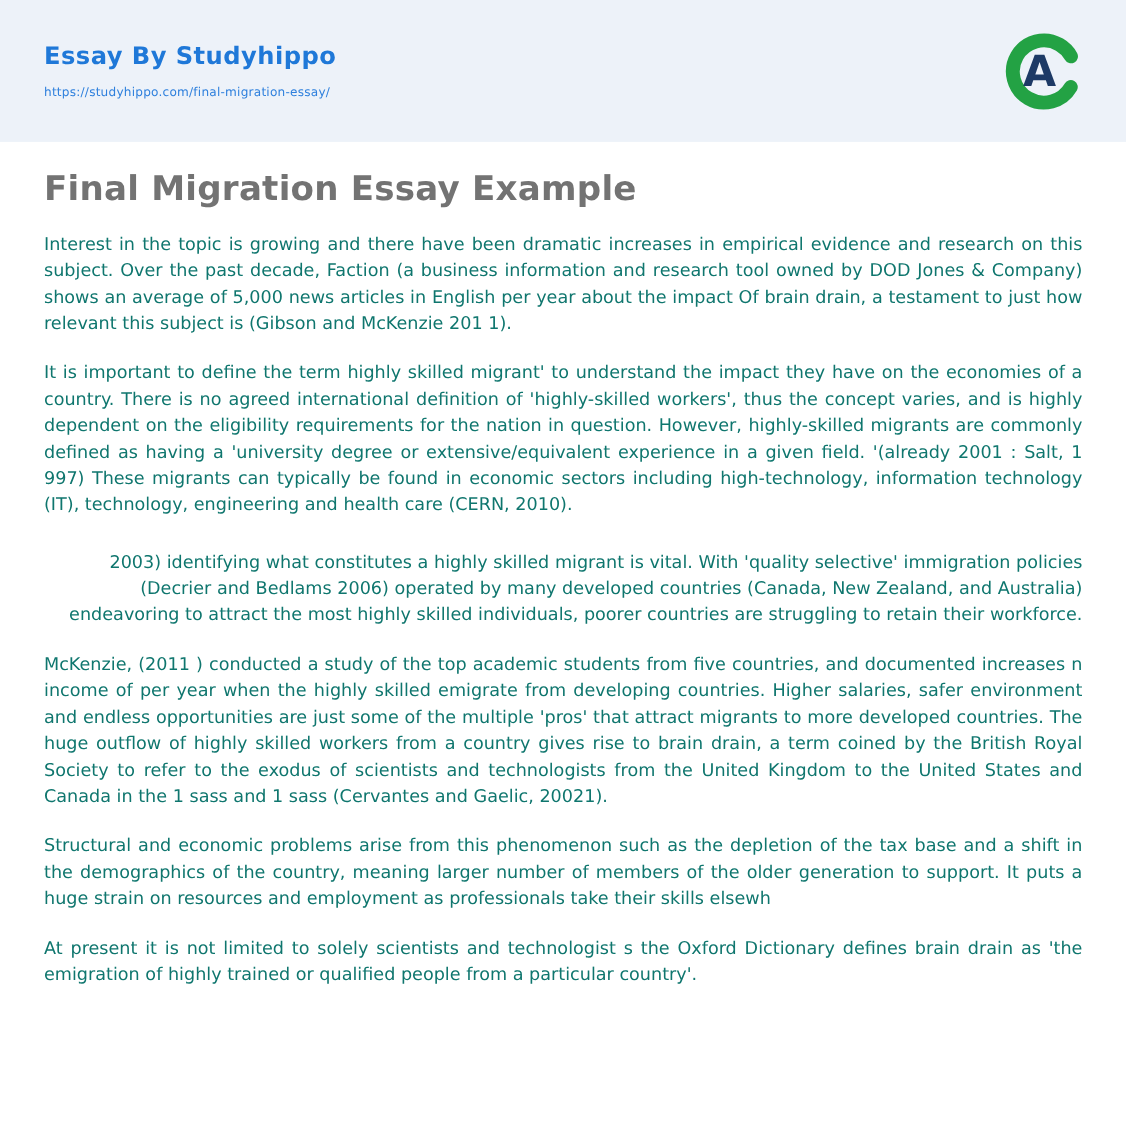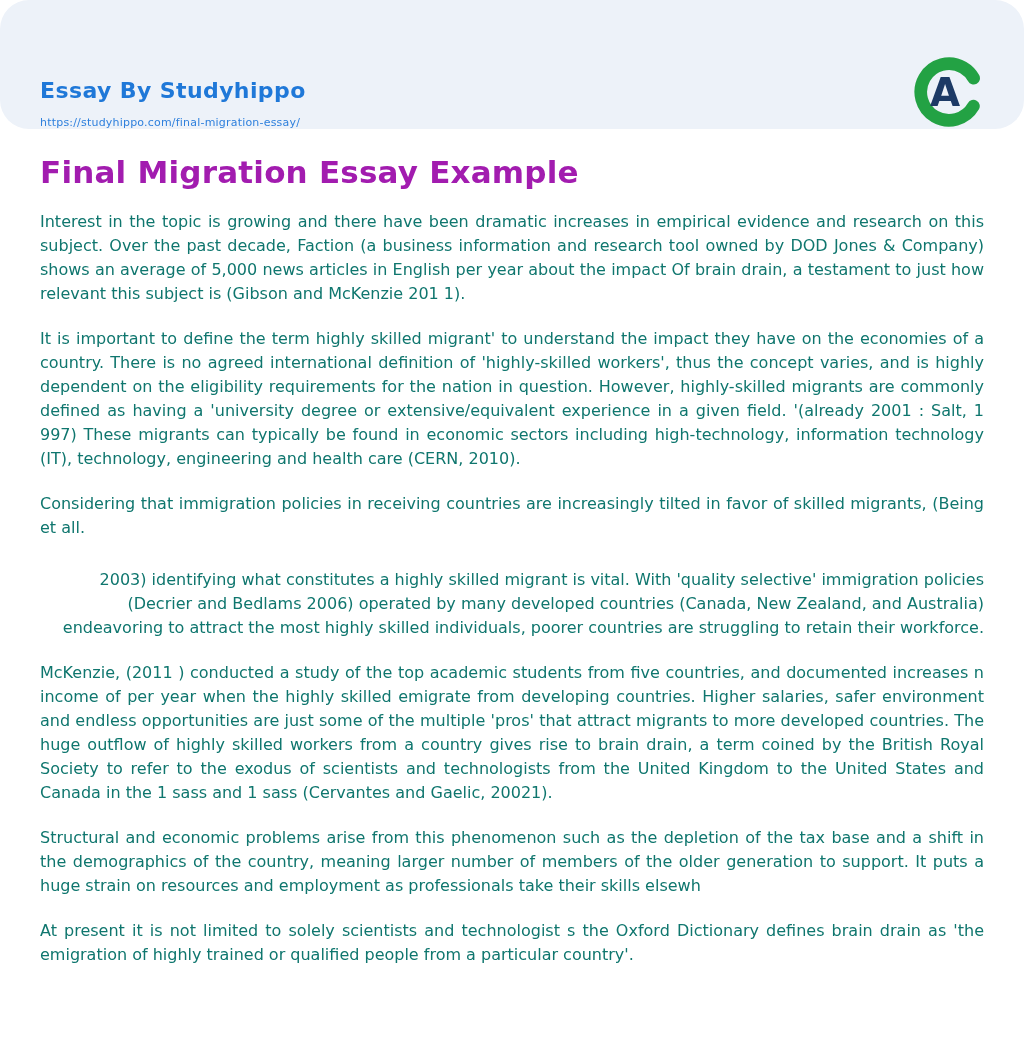--- a/index.html
+++ b/index.html
@@ -12,23 +12,22 @@
     width: 1024px;
     height: 1041px;
     background: #ffffff;
     overflow: hidden;
   }
   .page-header {
     background: #edf2f9;
     height: 129px;
     padding: 0 38px 0 40px;
     display: flex;
-    align-items: flex-end;
+    align-items: center;
     justify-content: space-between;
-    border-radius: 29px;
   }
   .header-text { display: flex; flex-direction: column; }
   .site-title {
     color: #1f78d8;
     font-size: 22px;
     font-weight: bold;
     letter-spacing: 0.4px;
     margin-bottom: 13px;
   }
   .source-url {
@@ -43,21 +42,21 @@
     height: 74px;
     display: flex;
     align-items: center;
     justify-content: center;
     cursor: pointer;
   }
   .main-content {
     padding: 21px 40px 0 40px;
   }
   .essay-title {
-    color: #a21caf;
+    color: #737373;
     font-size: 31px;
     font-weight: bold;
     letter-spacing: 0.2px;
     margin: 4px 0 20px 0;
   }
   .essay-paragraph {
     color: #0f766e;
     font-size: 16px;
     line-height: 24px;
     text-align: justify;
@@ -82,20 +81,19 @@
         <text x="34" y="52" text-anchor="middle" font-size="40" font-weight="bold" fill="#1d3a66">A</text>
       </svg>
     </div>
   </div>
 
   <div class="main-content">
     <h1 class="essay-title">Final Migration Essay Example</h1>
 
     <p class="essay-paragraph">Interest in the topic is growing and there have been dramatic increases in empirical evidence and research on this subject. Over the past decade, Faction (a business information and research tool owned by DOD Jones &amp; Company) shows an average of 5,000 news articles in English per year about the impact Of brain drain, a testament to just how relevant this subject is (Gibson and McKenzie 201 1).</p>
     <p class="essay-paragraph">It is important to define the term highly skilled migrant' to understand the impact they have on the economies of a country. There is no agreed international definition of 'highly-skilled workers', thus the concept varies, and is highly dependent on the eligibility requirements for the nation in question. However, highly-skilled migrants are commonly defined as having a 'university degree or extensive/equivalent experience in a given field. '(already 2001 : Salt, 1 997) These migrants can typically be found in economic sectors including high-technology, information technology (IT), technology, engineering and health care (CERN, 2010).</p>
-    <p class="essay-paragraph">Considering that immigration policies in receiving countries are increasingly tilted in favor of skilled migrants, (Being et all.</p>
     <p class="essay-paragraph ragged">2003) identifying what constitutes a highly skilled migrant is vital. With 'quality selective' immigration policies (Decrier and Bedlams 2006) operated by many developed countries (Canada, New Zealand, and Australia) endeavoring to attract the most highly skilled individuals, poorer countries are struggling to retain their workforce.</p>
     <p class="essay-paragraph">McKenzie, (2011 ) conducted a study of the top academic students from five countries, and documented increases n income of per year when the highly skilled emigrate from developing countries. Higher salaries, safer environment and endless opportunities are just some of the multiple 'pros' that attract migrants to more developed countries. The huge outflow of highly skilled workers from a country gives rise to brain drain, a term coined by the British Royal Society to refer to the exodus of scientists and technologists from the United Kingdom to the United States and Canada in the 1 sass and 1 sass (Cervantes and Gaelic, 20021).</p>
     <p class="essay-paragraph">Structural and economic problems arise from this phenomenon such as the depletion of the tax base and a shift in the demographics of the country, meaning larger number of members of the older generation to support. It puts a huge strain on resources and employment as professionals take their skills elsewh</p>
     <p class="essay-paragraph">At present it is not limited to solely scientists and technologist s the Oxford Dictionary defines brain drain as 'the emigration of highly trained or qualified people from a particular country'.</p>
   </div>
 
 </div>
 
 </body></html>

